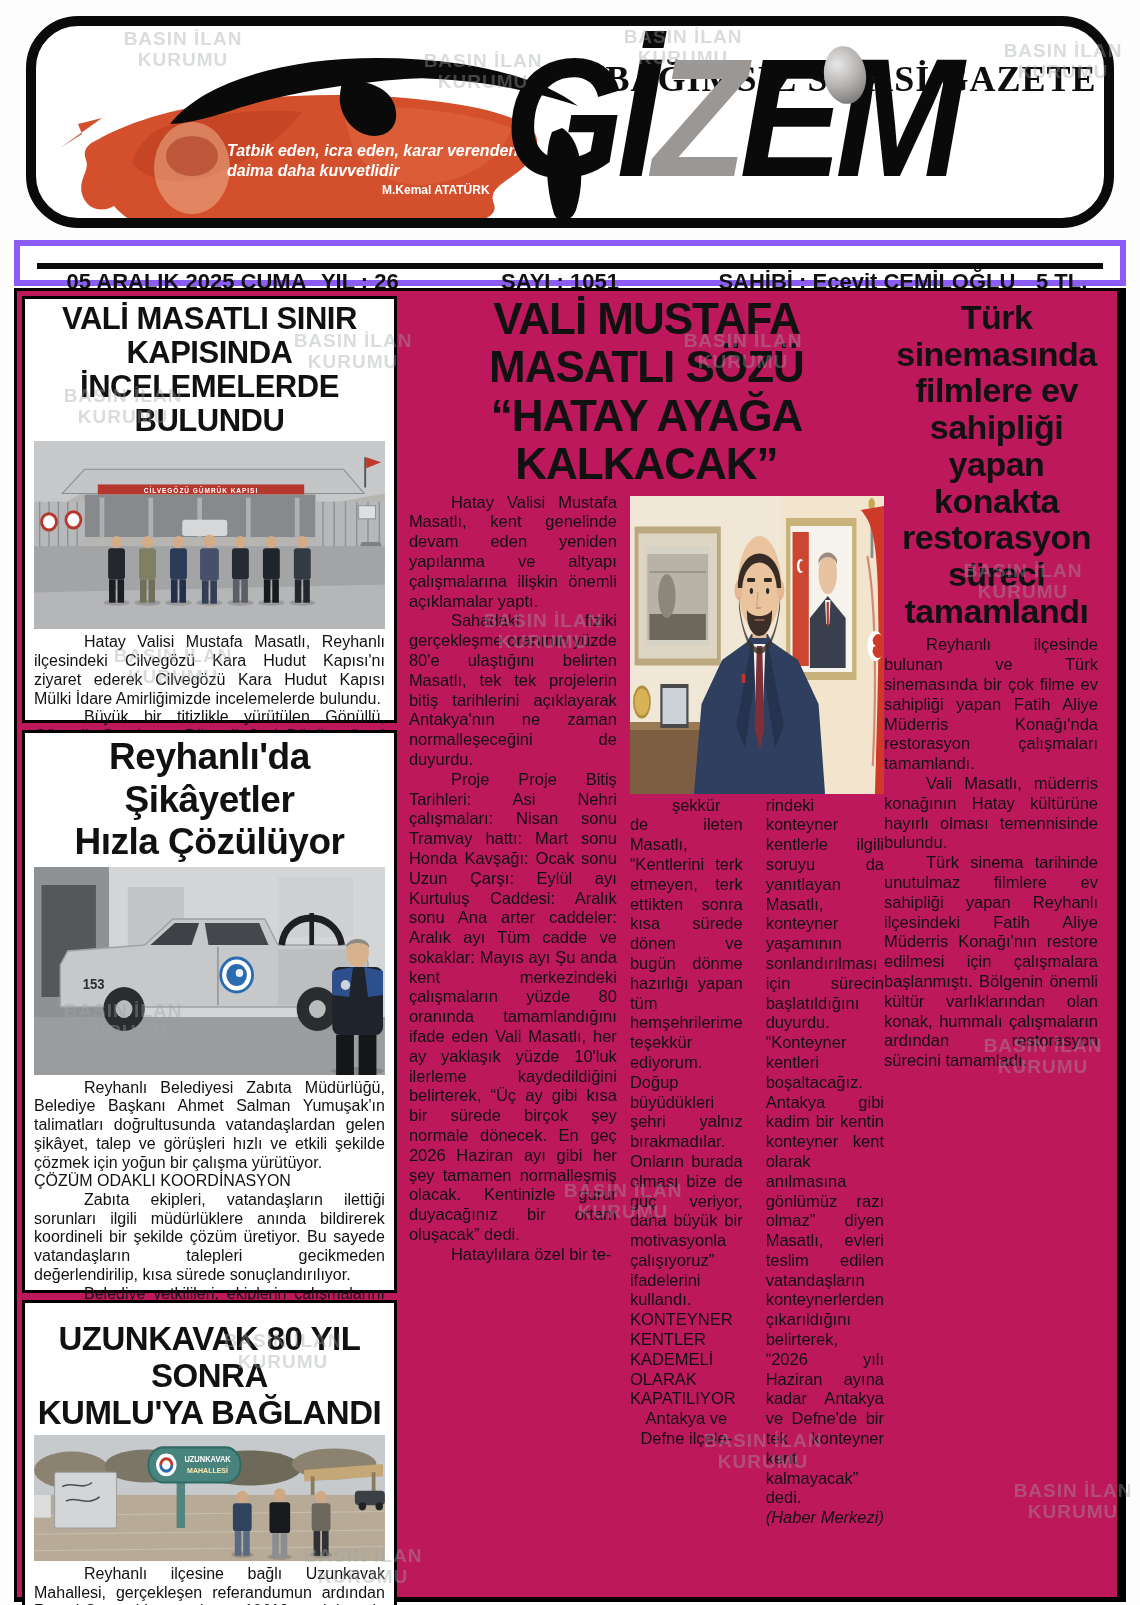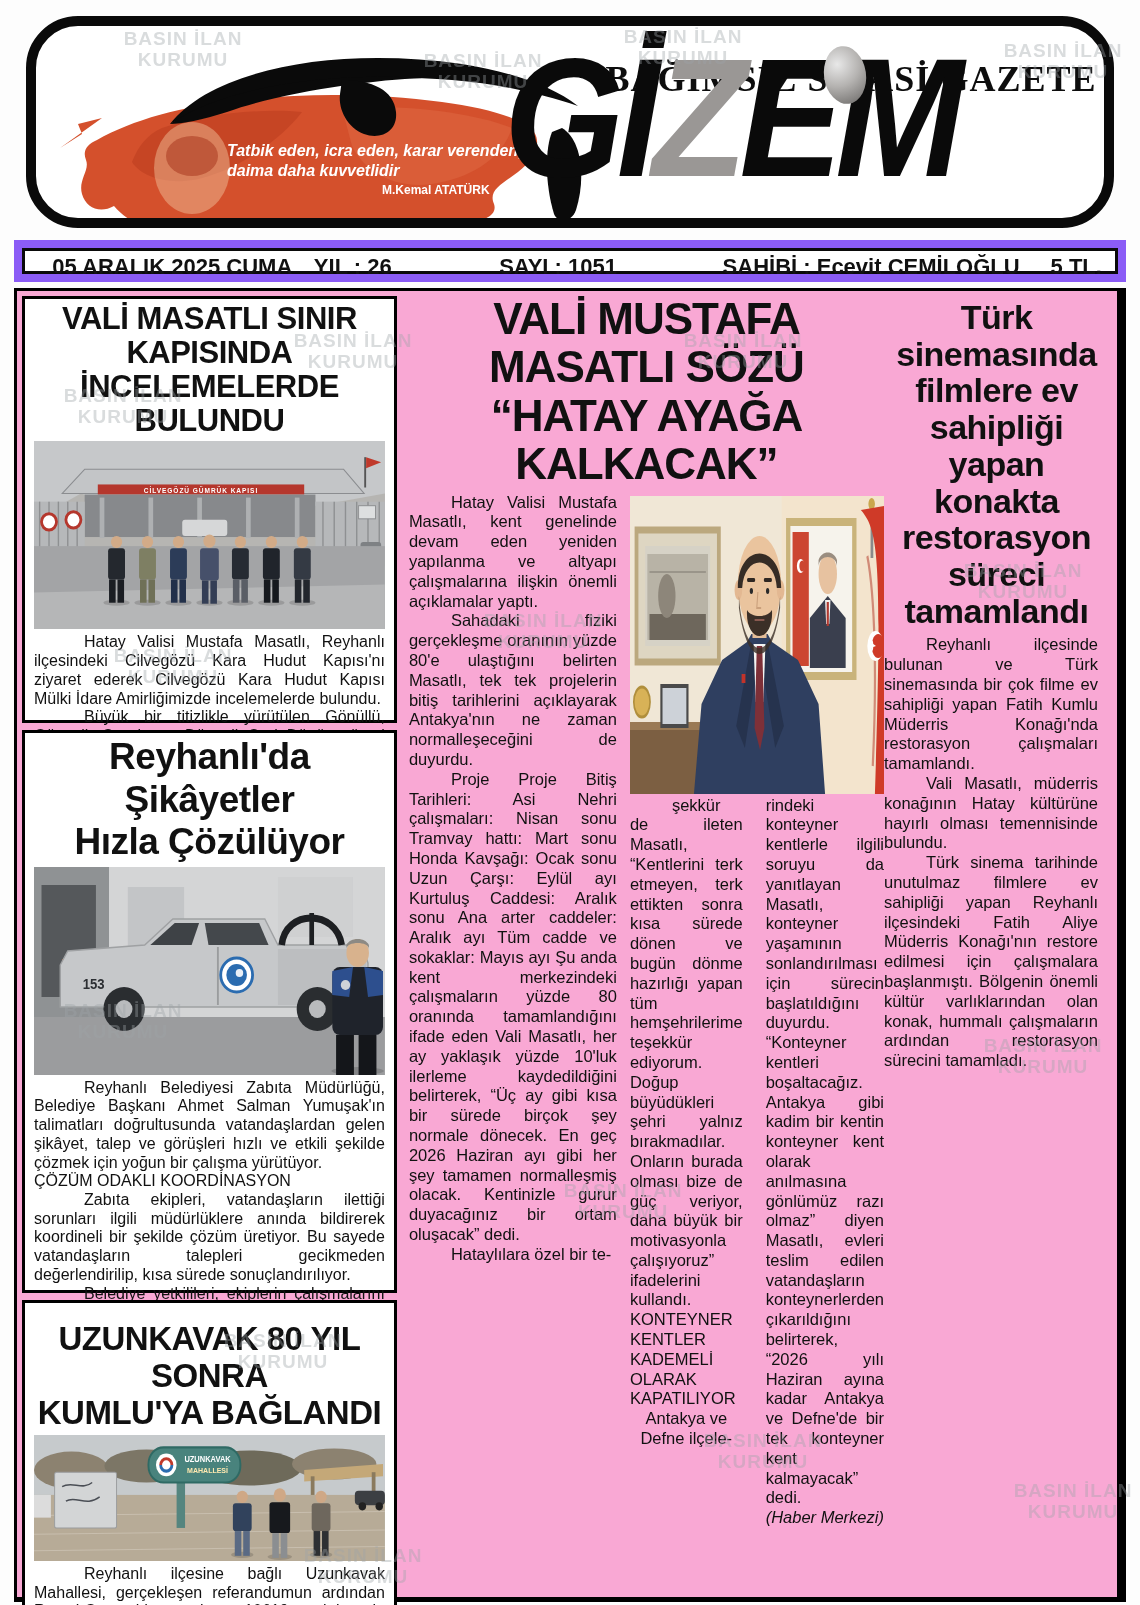--- a/index.html
+++ b/index.html
@@ -26,32 +26,32 @@
 }
 .gizem .zgray { color:#9a9795; }
 .idot {
   position:absolute; left:788px; top:20px; width:42px; height:58px; border-radius:50%;
   background:radial-gradient(circle at 35% 30%, #e8e8e8, #b5b3b1 45%, #7c7a78 85%);
   transform:rotate(-8deg);
 }
 
 .infobar {
   position:absolute; left:14px; top:240px; width:1112px; height:42px;
-  border:8px solid #8b5cf6; padding:0; background:#fff;text-align:center;
+  border:6px solid #8b5cf6; padding:17px; background:#fff;text-align:center;
 }
 .infobar-in {
   position:relative; width:100%; height:100%; border:3px solid #0a0a0a;
   font-weight:bold; font-size:22px;
 }
 .infobar-in span { position:absolute; top:3px; white-space:nowrap; }
 
 .content {
   position:absolute; left:14px; top:288px; width:1112px; height:1314px;
   border:3px solid #000; border-right:9px solid #000; border-bottom:5px solid #000;
-  background:#f9a8d4; display:flex;
+  background:#be185d; display:flex;
 }
 .leftpane { width:404px; padding:5px 4px 5px 5px; display:flex; flex-direction:column; gap:7px; }
 .box { border:3px solid #000; padding:3px 9px 5px; background:#fff; }
 .rightpane { flex:1; padding:2px 8px 0 8px; display:flex; flex-direction:row; }
 
 .t1 { font-size:31px; font-weight:800; line-height:1.1; text-align:center; letter-spacing:-.5px; }
 .t2 { font-size:37px; font-weight:800; line-height:1.15; text-align:center; letter-spacing:-.5px; }
 .t3 { font-size:33px; font-weight:700; line-height:1.12; text-align:center; letter-spacing:-.5px;margin-top:15px; }
 .mh { font-size:44px; font-weight:800; text-align:center; line-height:1.1; letter-spacing:-1px; margin-top:2px; }
 .kh { font-size:34px; font-weight:800; text-align:center; line-height:1.08; letter-spacing:-.5px; margin:6px 0 4px; }
@@ -437,21 +437,21 @@
         </div>
       </div>
     </article>
 
     <article style="flex:1; display:flex; flex-direction:column">
       <h2 class="kh">
         <span>Türk sinemasında filmlere ev sahipliği yapan konakta</span><br><span>restorasyon süreci tamamlandı</span>
       </h2>
       <div class="krow">
         <div class="ktxt mt">
-          <p class="mi">Reyhanlı ilçesinde bulunan ve Türk sinemasında bir çok filme ev sahipliği yapan Fatih Kumlu Müderris Konağı'nda restorasyon çalışmaları tamamlandı.</p>
+          <p class="mi">Reyhanlı ilçesinde bulunan ve Türk sinemasında bir çok filme ev sahipliği yapan Fatih Aliye Müderris Konağı'nda restorasyon çalışmaları tamamlandı.</p>
           <p class="mi">Vali Masatlı, müderris konağının Hatay kültürüne hayırlı olması temennisinde bulundu.</p>
           <p class="mi">Türk sinema tarihinde unutulmaz filmlere ev sahipliği yapan Reyhanlı ilçesindeki Fatih Aliye Müderris Konağı'nın restore edilmesi için çalışmalara başlanmıştı. Bölgenin önemli kültür varlıklarından olan konak, hummalı çalışmaların ardından restorasyon sürecini tamamladı.</p>
 
         </div>
         <div class="kph">
           <svg style="display:block;width:100%" height="238" viewBox="0 0 469 238" preserveAspectRatio="none">
             <rect width="469" height="238" fill="#98927c"></rect>
             <rect width="469" height="62" fill="#c3c2bd"></rect>
             <g>
               <rect x="10" y="16" width="18" height="10" fill="#e8e8e6"></rect>

